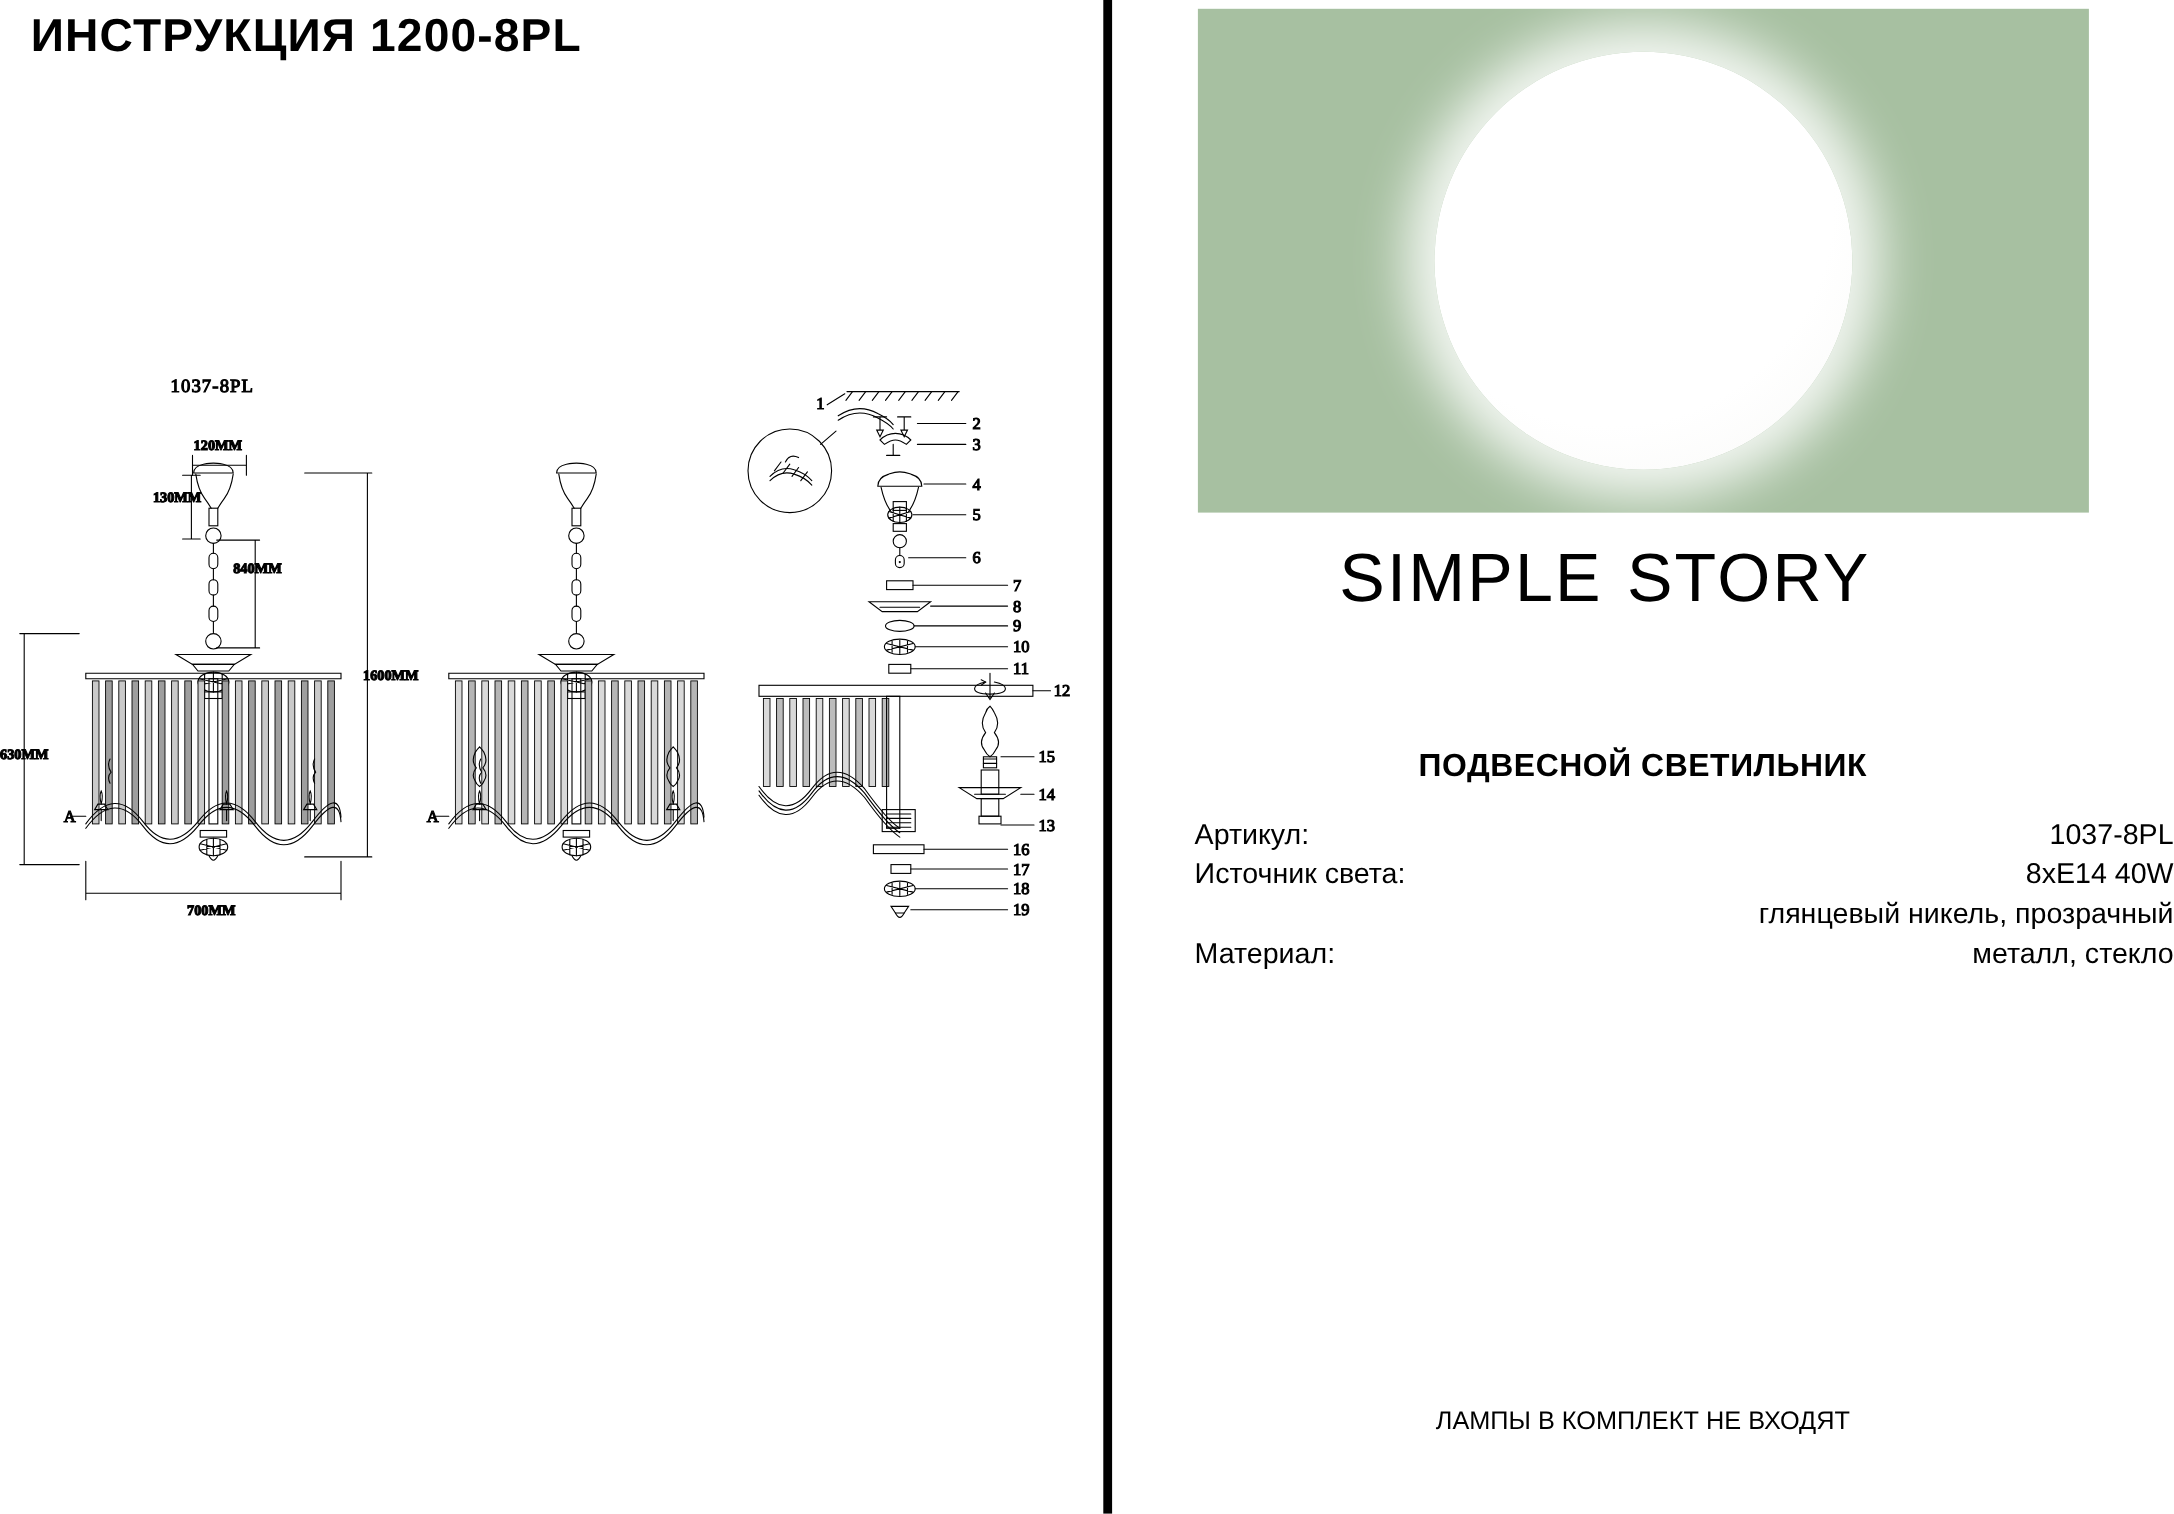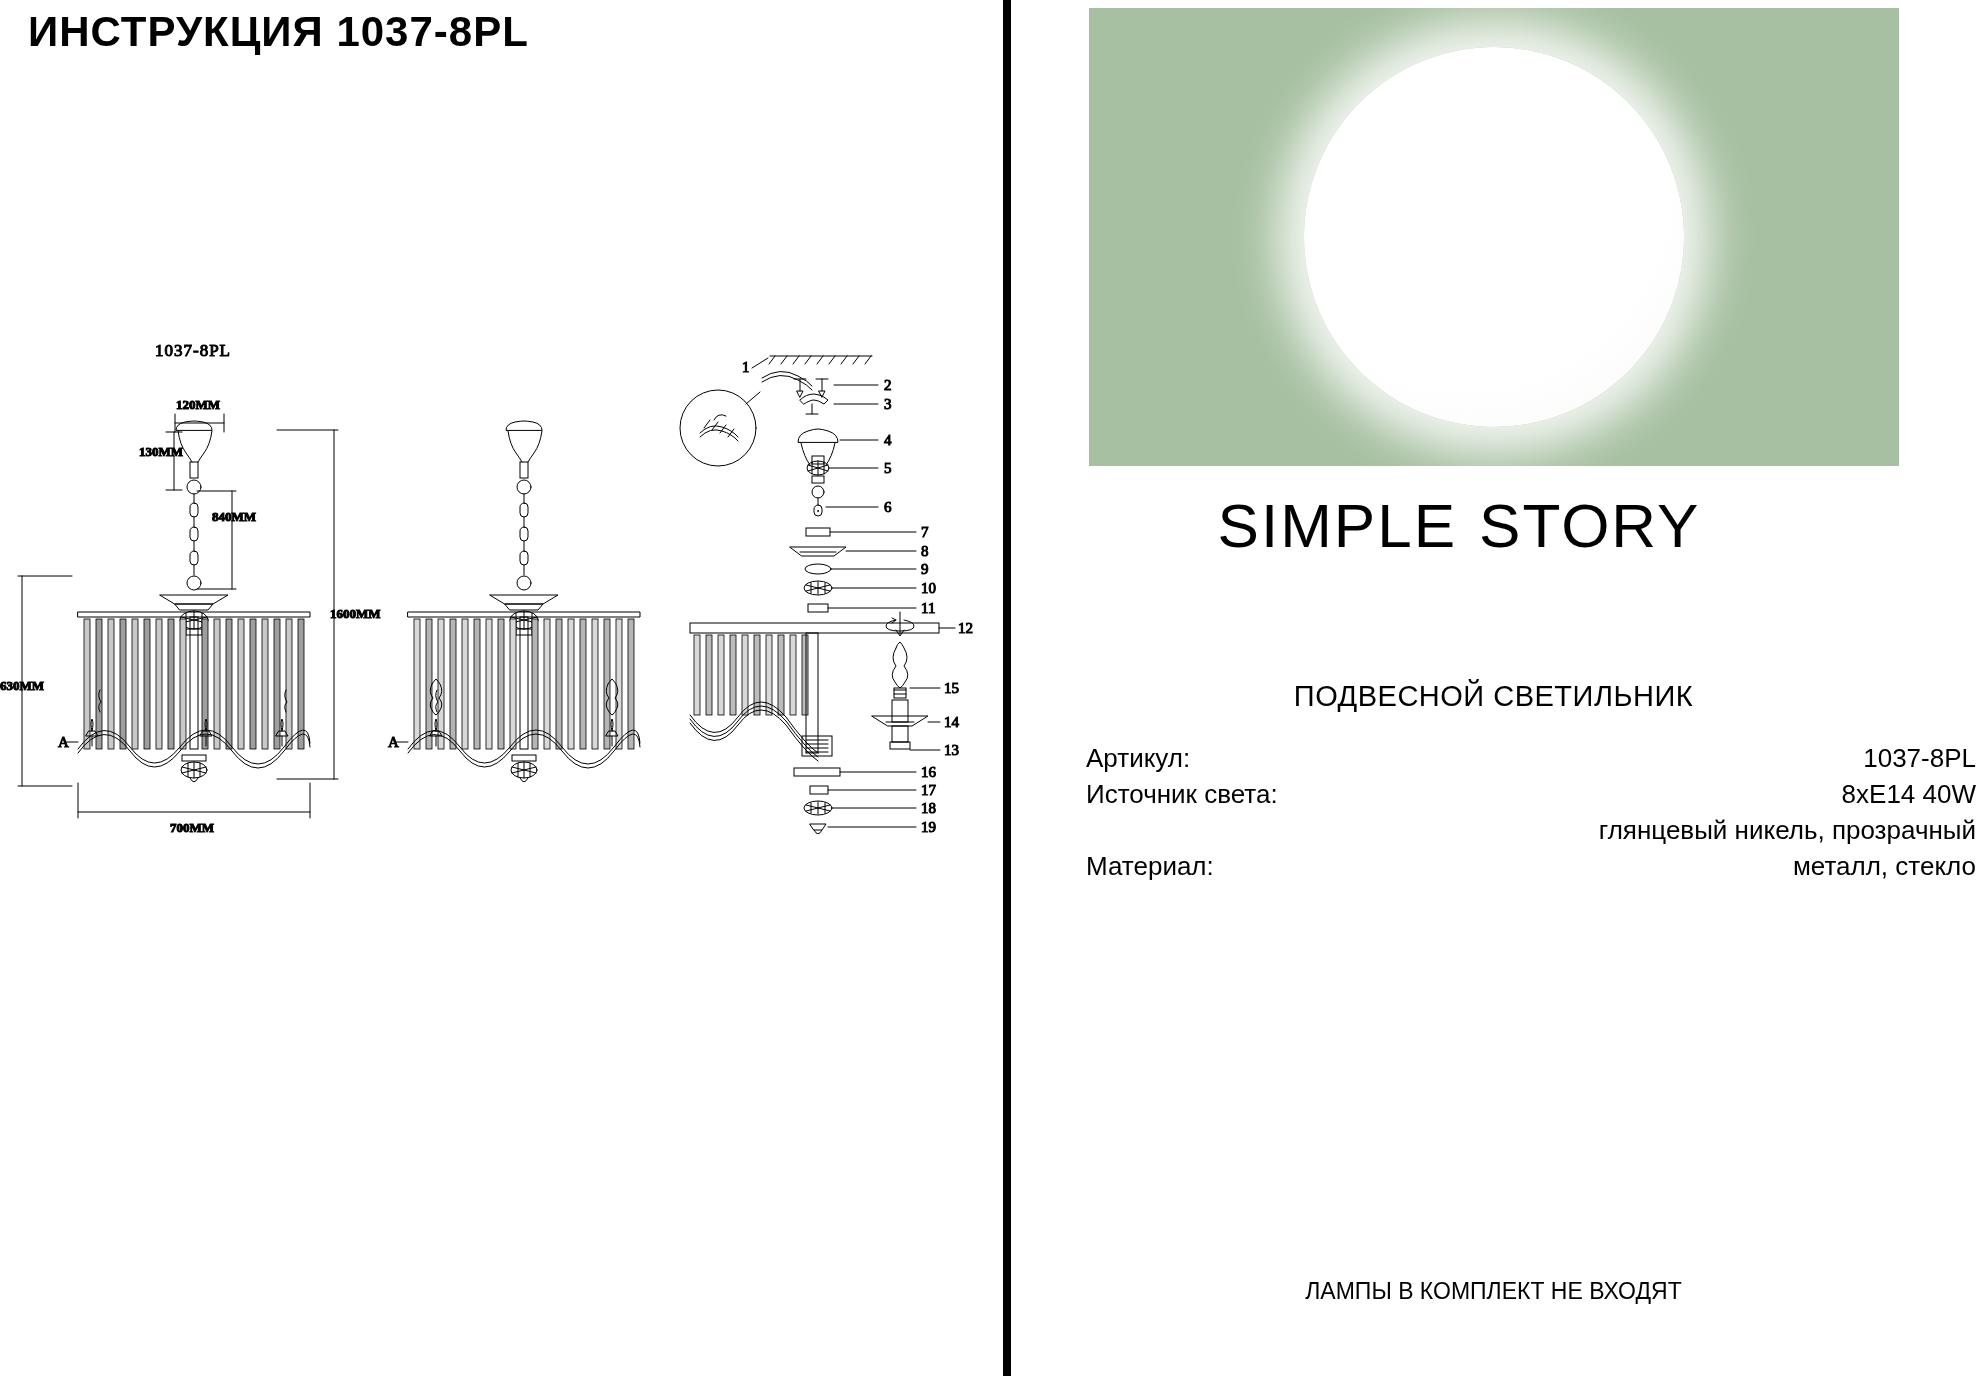--- a/index.html
+++ b/index.html
@@ -68,21 +68,21 @@
     font-size:62px;
     font-weight:300;
     letter-spacing:2px;
     font-family:"Liberation Sans", sans-serif;
   }
   .brand .sp{display:inline-block;width:22px;}
 
   .prodtype{
     position:absolute;left:0;top:680px;width:965px;
     text-align:center;
-    font-size:29px;font-weight:normal;letter-spacing:0.5px;
+    font-size:29px;font-weight:bold;letter-spacing:0.5px;
   }
 
   .spectable{
     position:absolute;left:75px;top:740px;width:890px;
     font-size:26px;line-height:36px;
   }
   .specrow{display:flex;justify-content:space-between;align-items:baseline;}
   .specrow .k{text-align:left;white-space:nowrap;}
   .specrow .v{text-align:right;white-space:nowrap;}
   .specrow.full .k{width:100%;}
@@ -92,21 +92,21 @@
   .footer{
     position:absolute;left:0;top:1275px;width:965px;
     text-align:center;font-size:23px;line-height:33px;
   }
 </style>
 </head>
 <body>
 
 <div class="page">
 
-  <div class="title">ИНСТРУКЦИЯ 1037-8PL</div>
+  <div class="title">ИНСТРУКЦИЯ 1200-8PL</div>
 
   <div class="divider"></div>
 
   <div class="drawings">
     <svg class="svgwrap" viewBox="0 0 1003 1376">
       <g fill="none" stroke="#000" stroke-width="1" stroke-linecap="round">
 
         <text class="modeltext" x="155" y="356">1037-8PL</text>
 
         <text class="dimtext" x="176" y="409">120MM</text>

